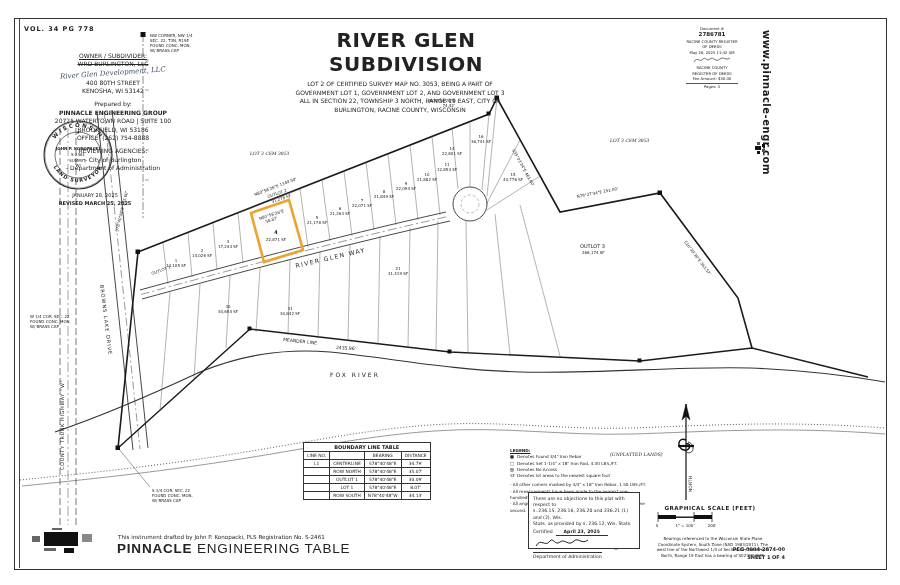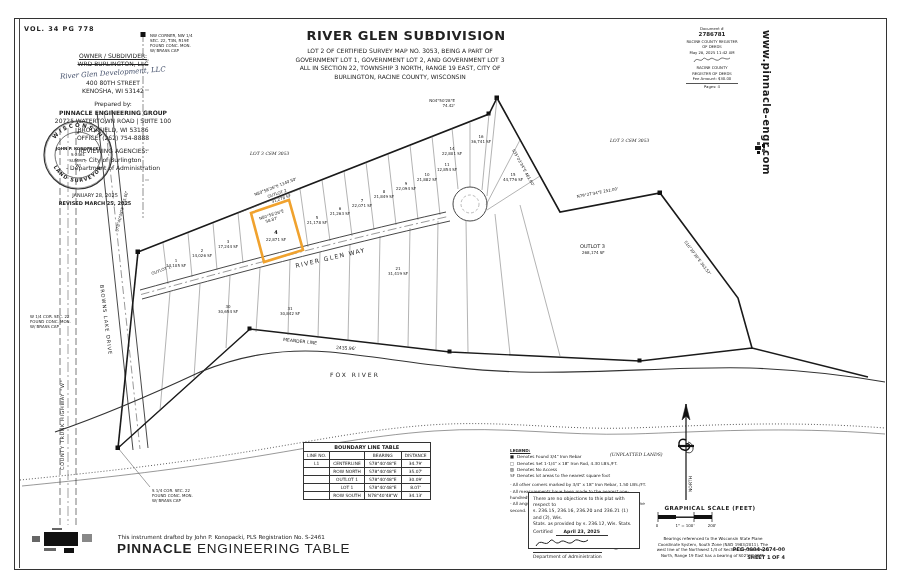--- a/index.html
+++ b/index.html
@@ -3,21 +3,21 @@
 <meta charset="utf-8">
 <style>
   html,body{margin:0;padding:0;}
   body{width:900px;height:585px;background:#f4f4f1;font-family:"DejaVu Sans",sans-serif;color:#222;position:relative;overflow:hidden;}
   .sheet{position:absolute;left:0;top:0;width:900px;height:585px;background:#ffffff;}
   .border{position:absolute;left:14px;top:18px;width:871px;height:550px;border:1.2px solid #333;}
   .border-inner-left{position:absolute;left:19px;top:18px;width:0;height:550px;border-left:0.8px solid #444;}
   .abs{position:absolute;}
   .vol{left:24px;top:8px;font-size:6.5px;font-weight:bold;letter-spacing:1px;margin-top:17px;}
   .title-wrap{left:255px;top:28px;width:290px;text-align:center;}
-  .title-main{font-size:13px;font-weight:bold;letter-spacing:0.5px;font-family:"DejaVu Sans",sans-serif;margin-left:12px;}
+  .title-main{font-size:20px;font-weight:bold;letter-spacing:0.5px;font-family:"DejaVu Sans",sans-serif;margin-left:12px;}
   .title-sub{font-size:6px;line-height:1.45;margin-top:4px;}
   .owner{left:38px;top:52px;width:150px;text-align:center;font-size:6px;line-height:1.4;}
   .owner .head{text-decoration:underline;}
   .strike{text-decoration:line-through;}
   .handwrite{font-family:"DejaVu Serif",serif;font-style:italic;color:#44506b;font-size:7px;display:inline-block;transform:rotate(-4deg);}
   .gap{height:5px;}
   .bold{font-weight:bold;}
   .stamp{left:686px;top:26px;width:52px;text-align:center;font-size:3.8px;line-height:1.4;}
   .stamp .num{font-size:5.5px;font-weight:bold;}
   .stamp .rule{border-top:0.6px solid #555;margin-top:2px;}

